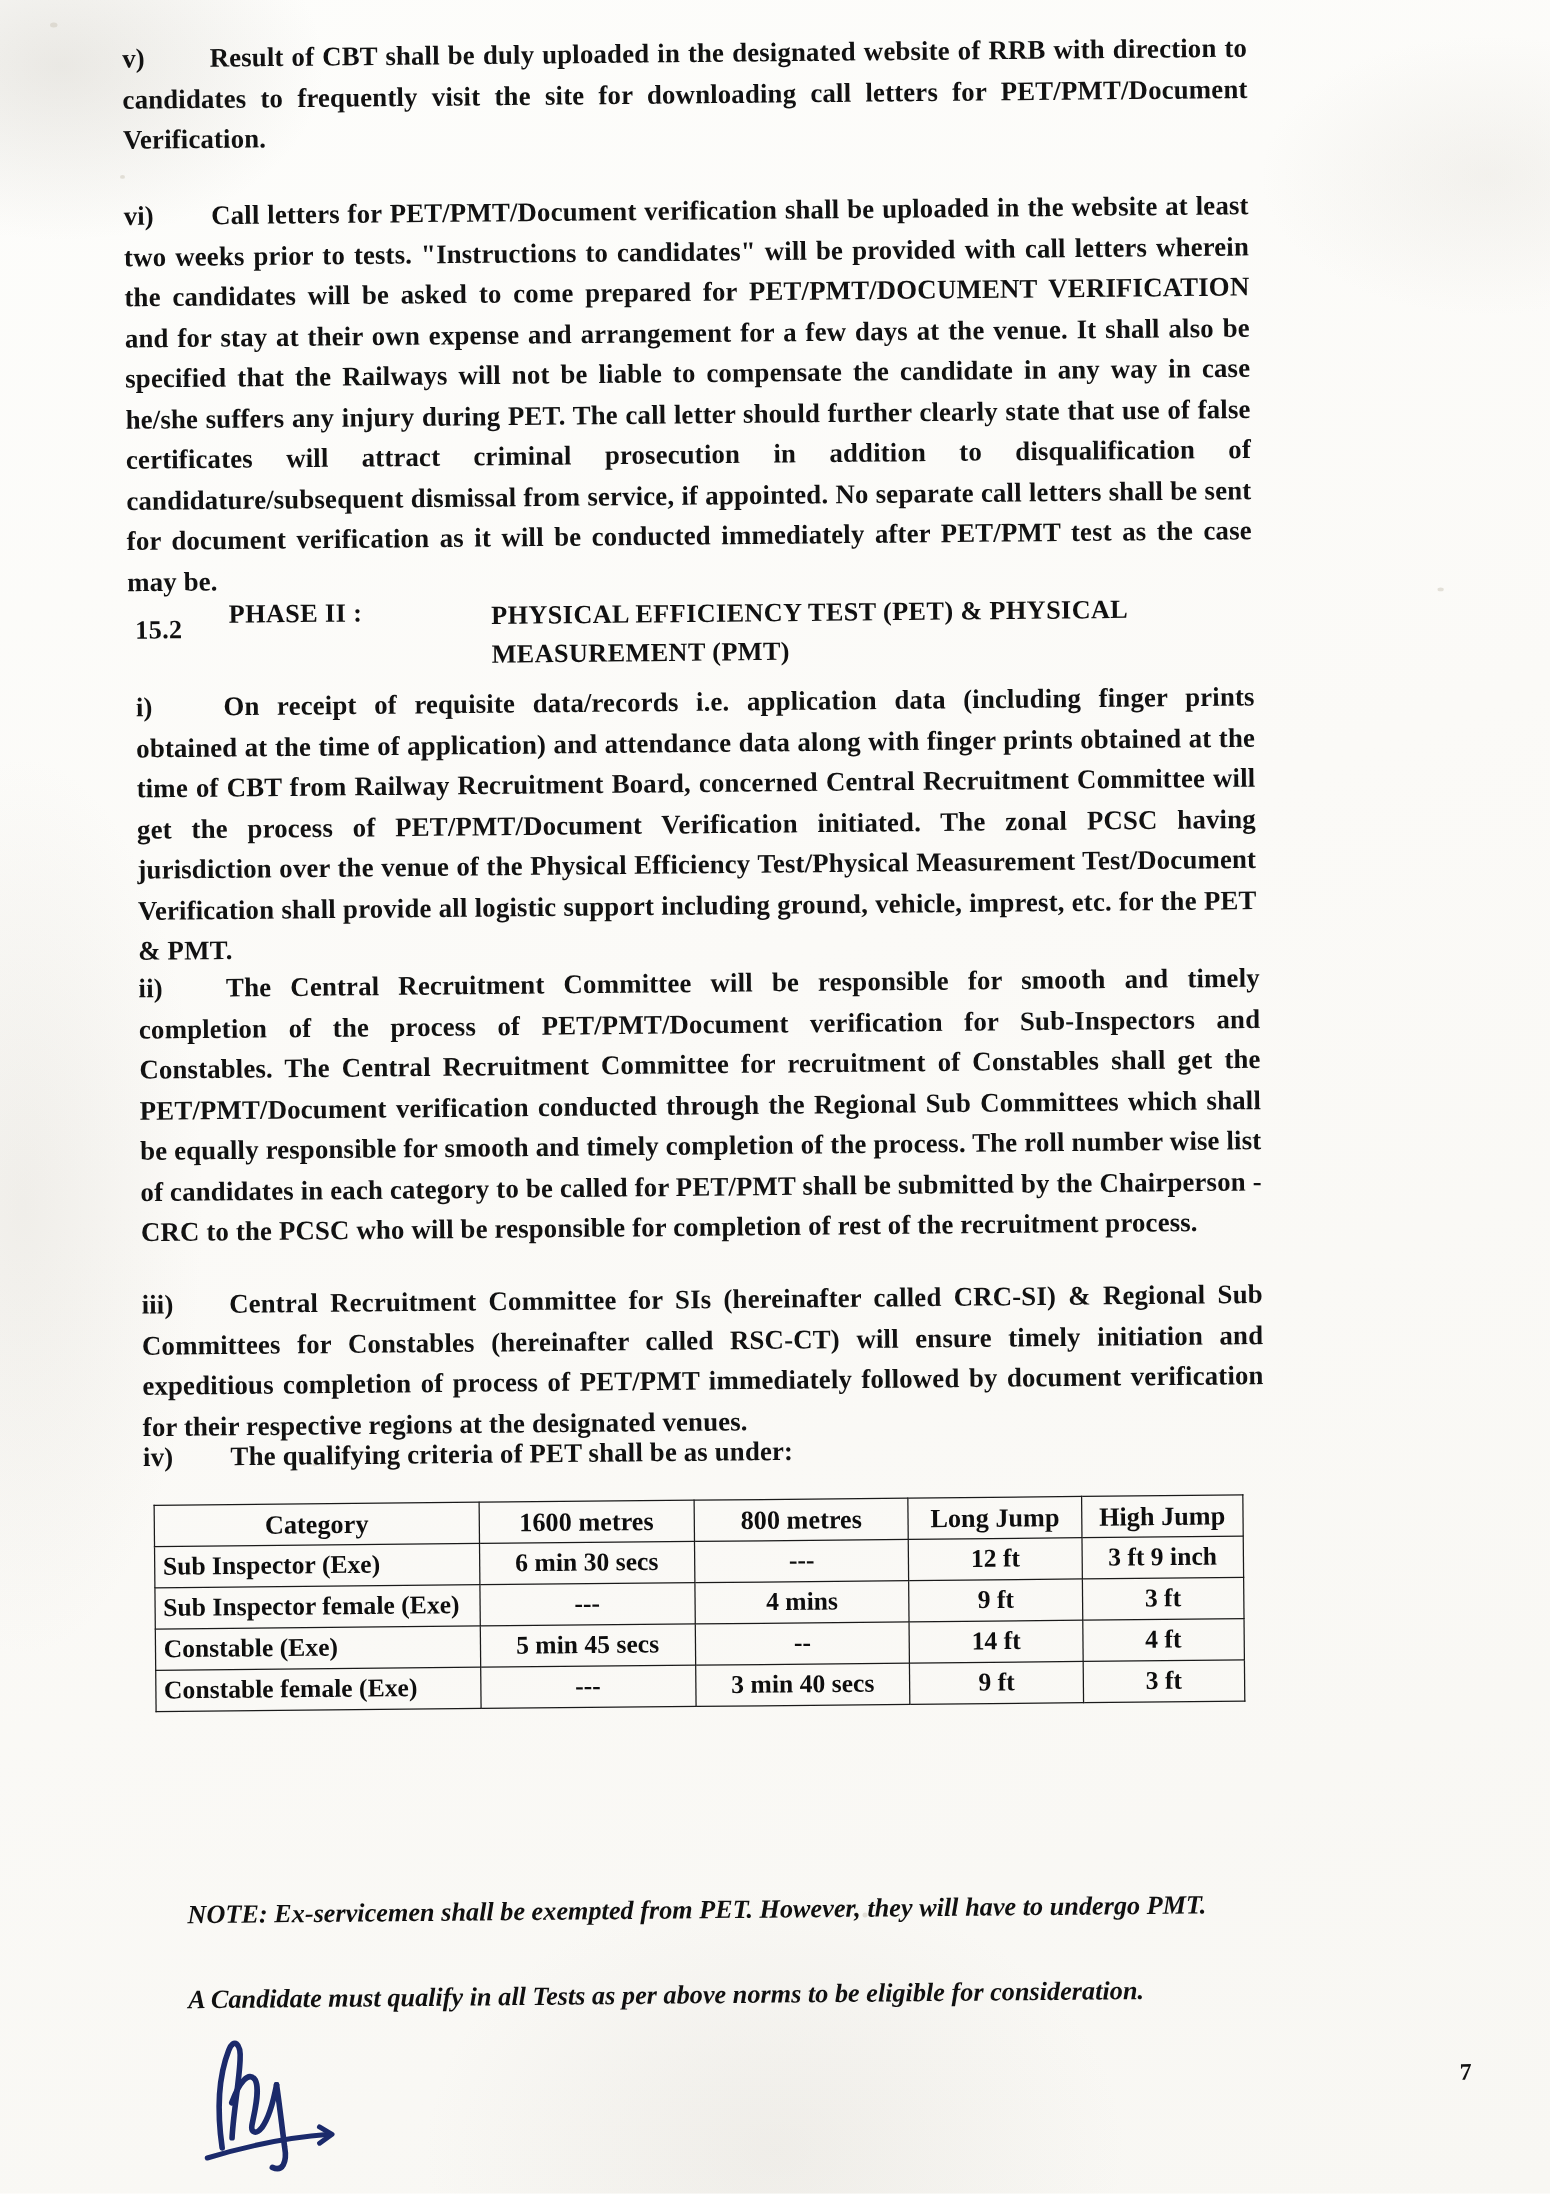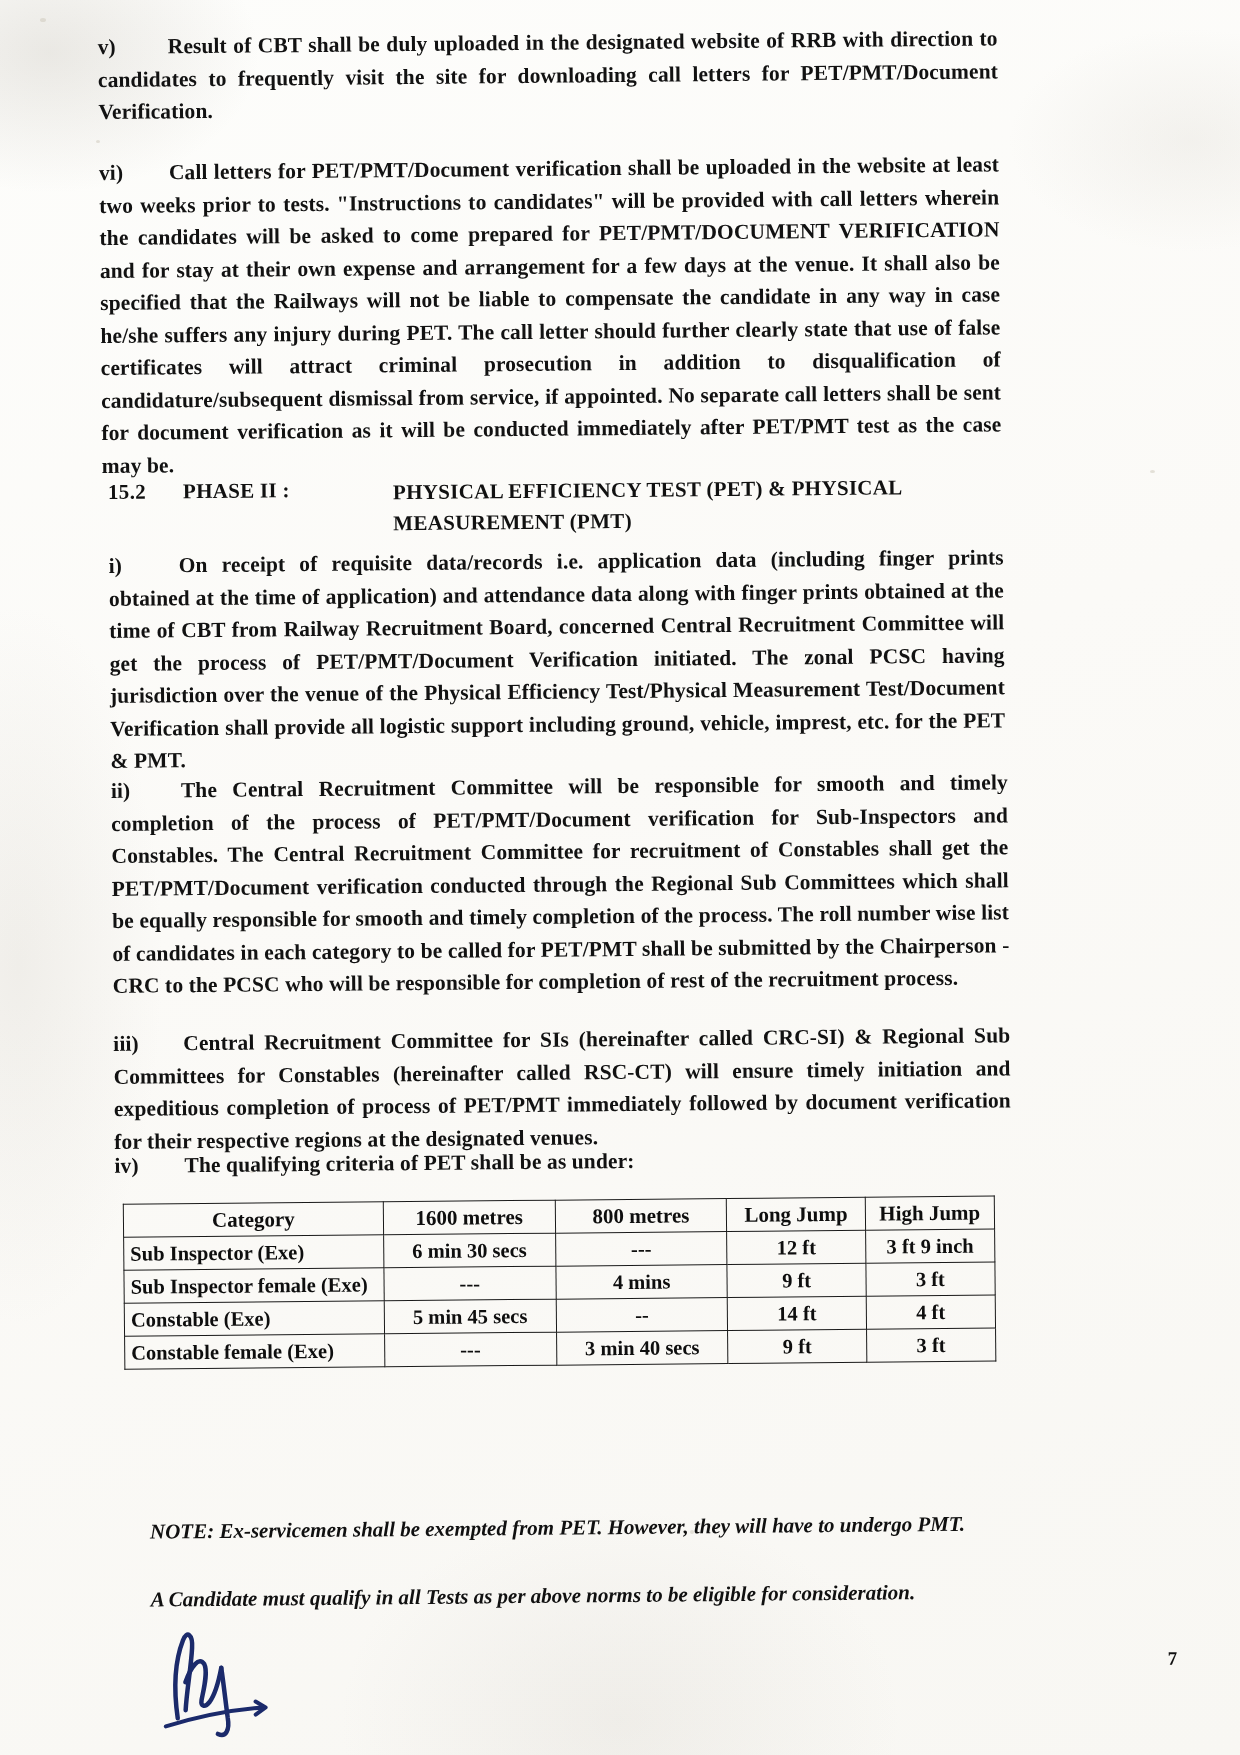--- a/index.html
+++ b/index.html
@@ -42,21 +42,21 @@
     width:70px;
     font-weight:600;
   }
 
   .heading {
     position:absolute;
     font-weight:bold;
     font-size:21px;
     letter-spacing:.3px;
   }
-  .heading .num { position:absolute; left:0; top:0; }
+  .heading .num { position:absolute; left:0; top:12px; }
   .heading .phase { position:absolute; left:75px; top:0; }
   .heading .title {
     position:absolute; left:285px; top:0; width:615px;
     text-align:justify; line-height:31px;
   }
   .heading .title .l2 { text-align:left; }
 
   table.criteria {
     position:absolute;
     border-collapse:collapse;

